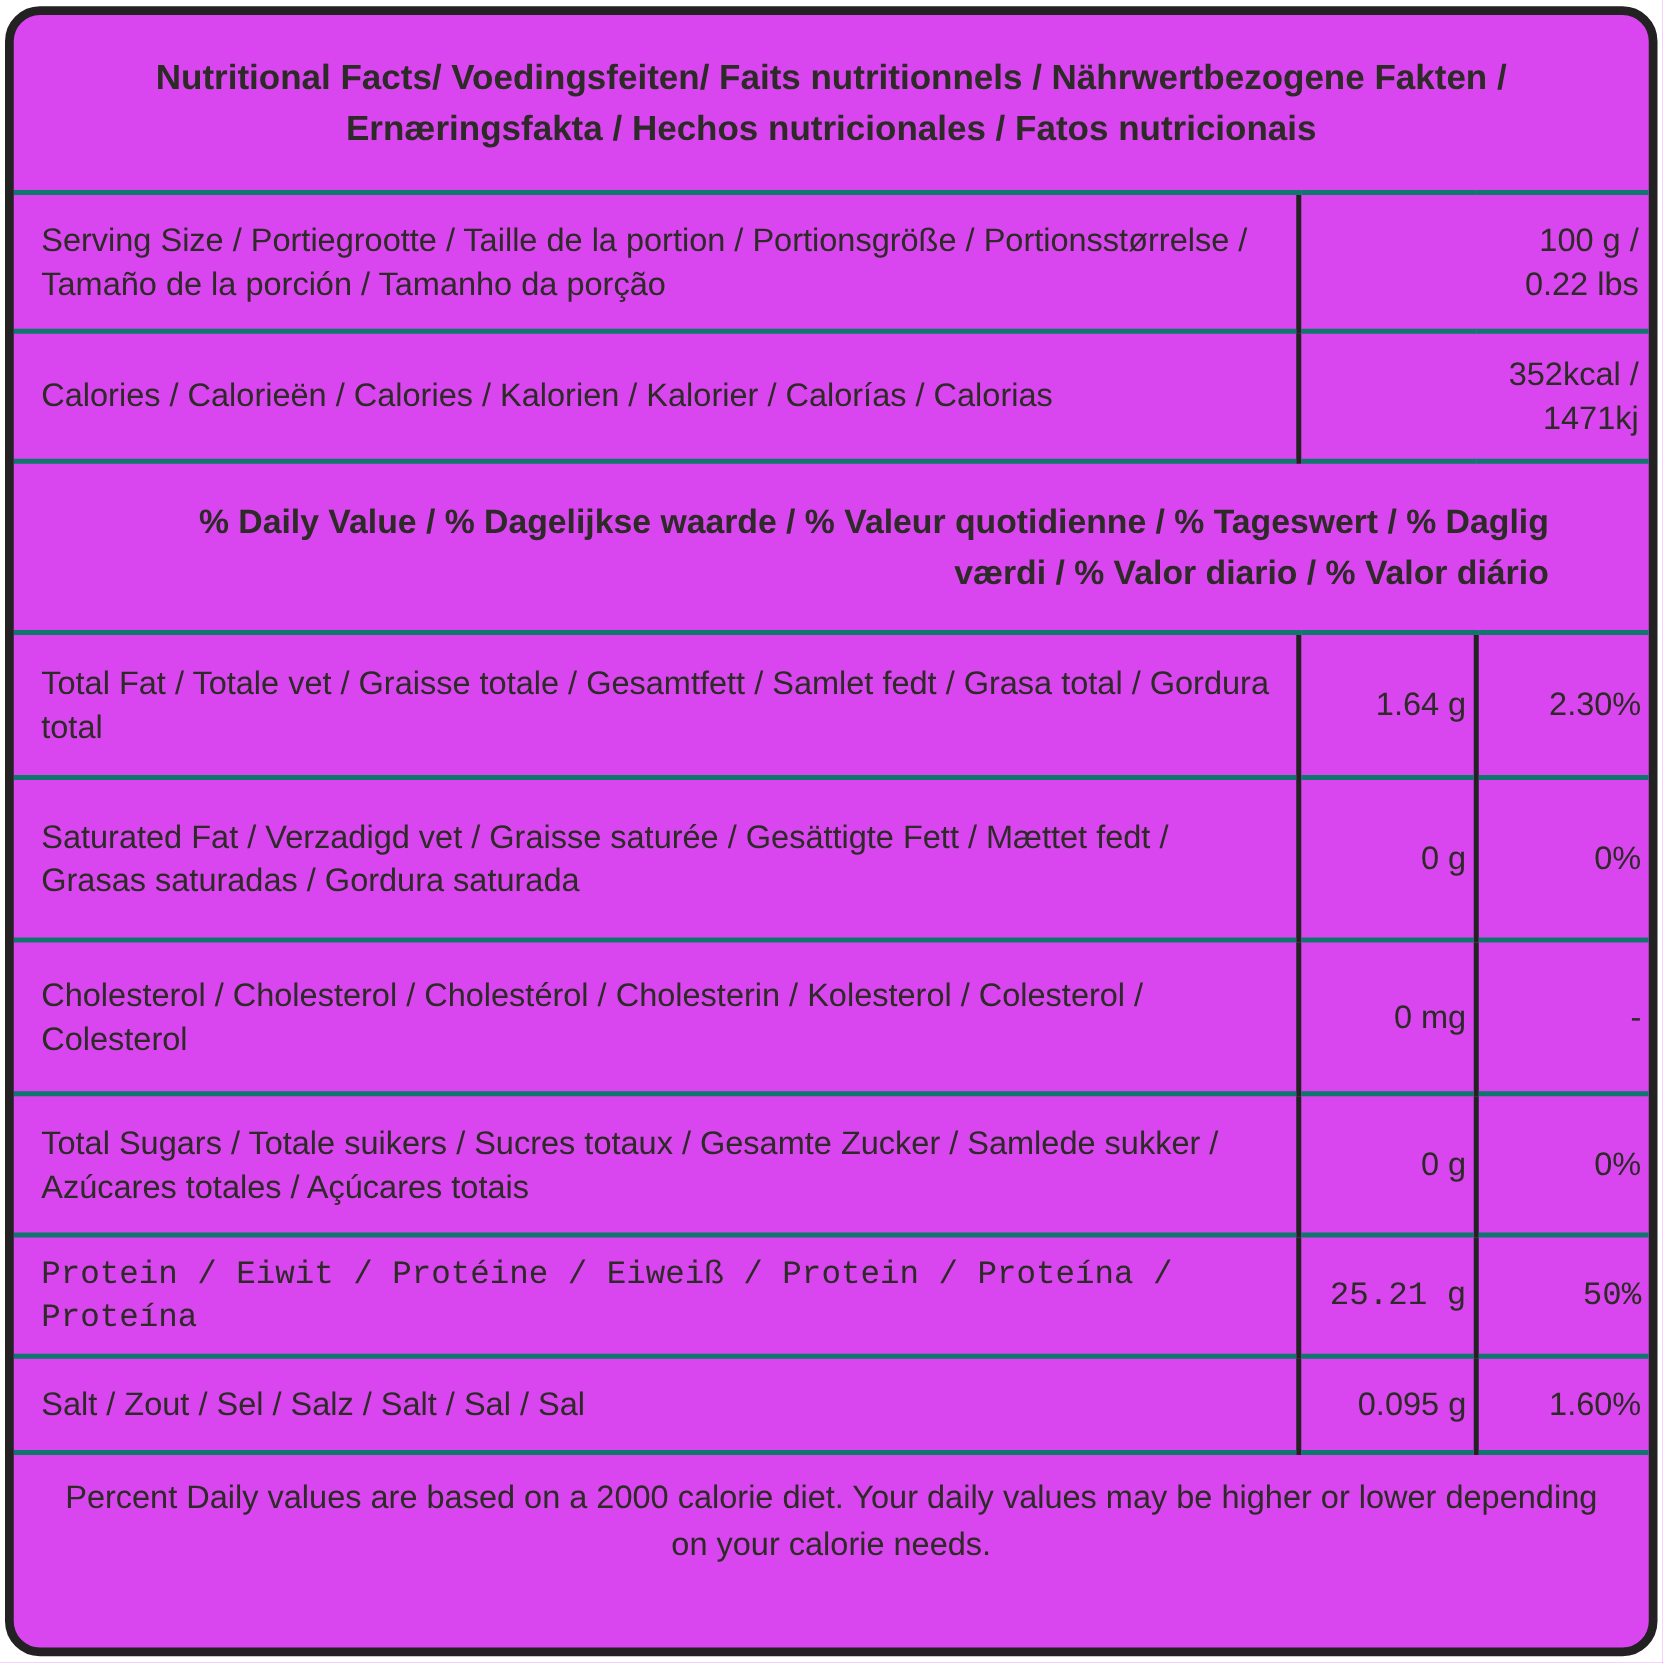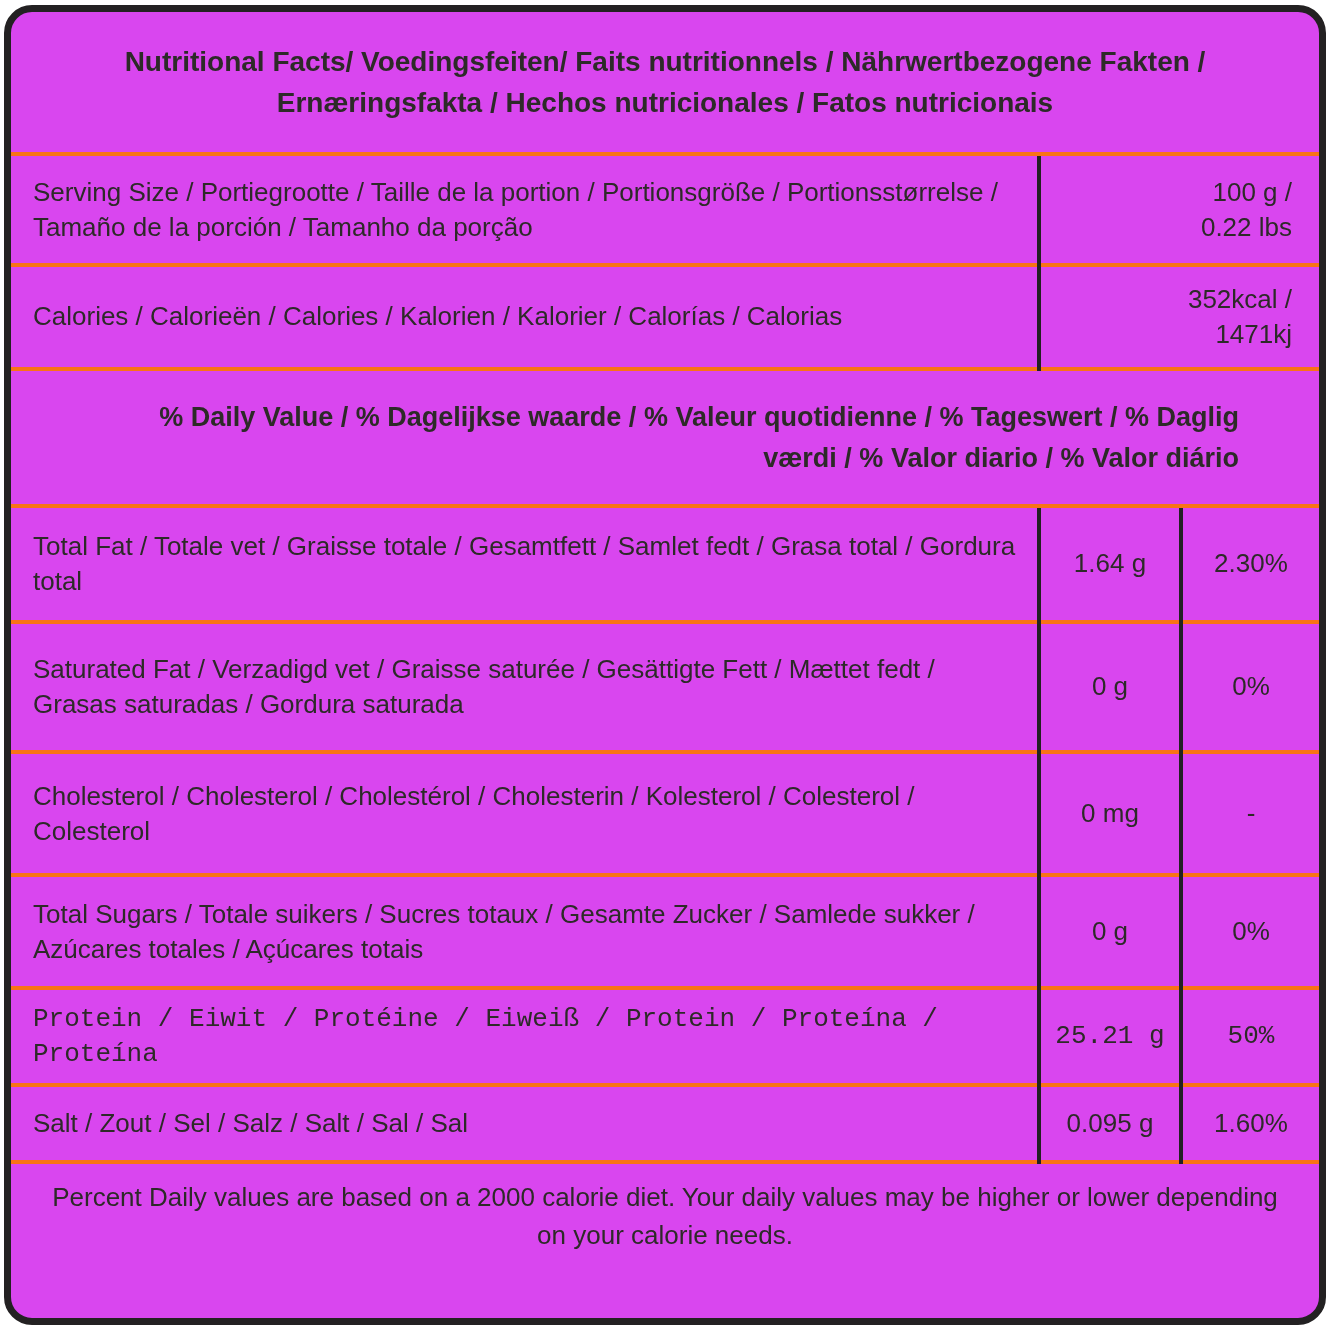--- a/index.html
+++ b/index.html
@@ -34,36 +34,36 @@
   col.c-amount { width: 142px; }
   col.c-pct    { width: 138px; }
 
   td {
     font-size: 26px;
     line-height: 35px;
     vertical-align: middle;
     padding: 6px 10px;
     overflow: hidden;
   }
-  tr + tr td { border-top: 4px solid #f97316; }
-  td.v { border-left: 4px solid #232122; text-align: center; padding: 6px 6px; }
+  tr + tr td { border-top: 4px solid #0f766e; }
+  td.v { border-left: 4px solid #232122; text-align: right; padding: 6px 6px; }
 
   td.title-cell {
     height: 112px;
     text-align: center;
     font-weight: bold;
     font-size: 28px;
     line-height: 41px;
     padding: 6px 28px;
   }
   td.label-cell { padding-left: 22px; padding-right: 18px; }
   td.merged-value {
     border-left: 4px solid #232122;
     text-align: right;
-    padding-right: 27px;
+    padding-right: 8px;
     white-space: pre-line;
   }
   td.dv-cell {
     height: 106px;
     text-align: right;
     font-weight: bold;
     font-size: 27px;
     line-height: 41px;
     padding: 6px 80px;
   }

